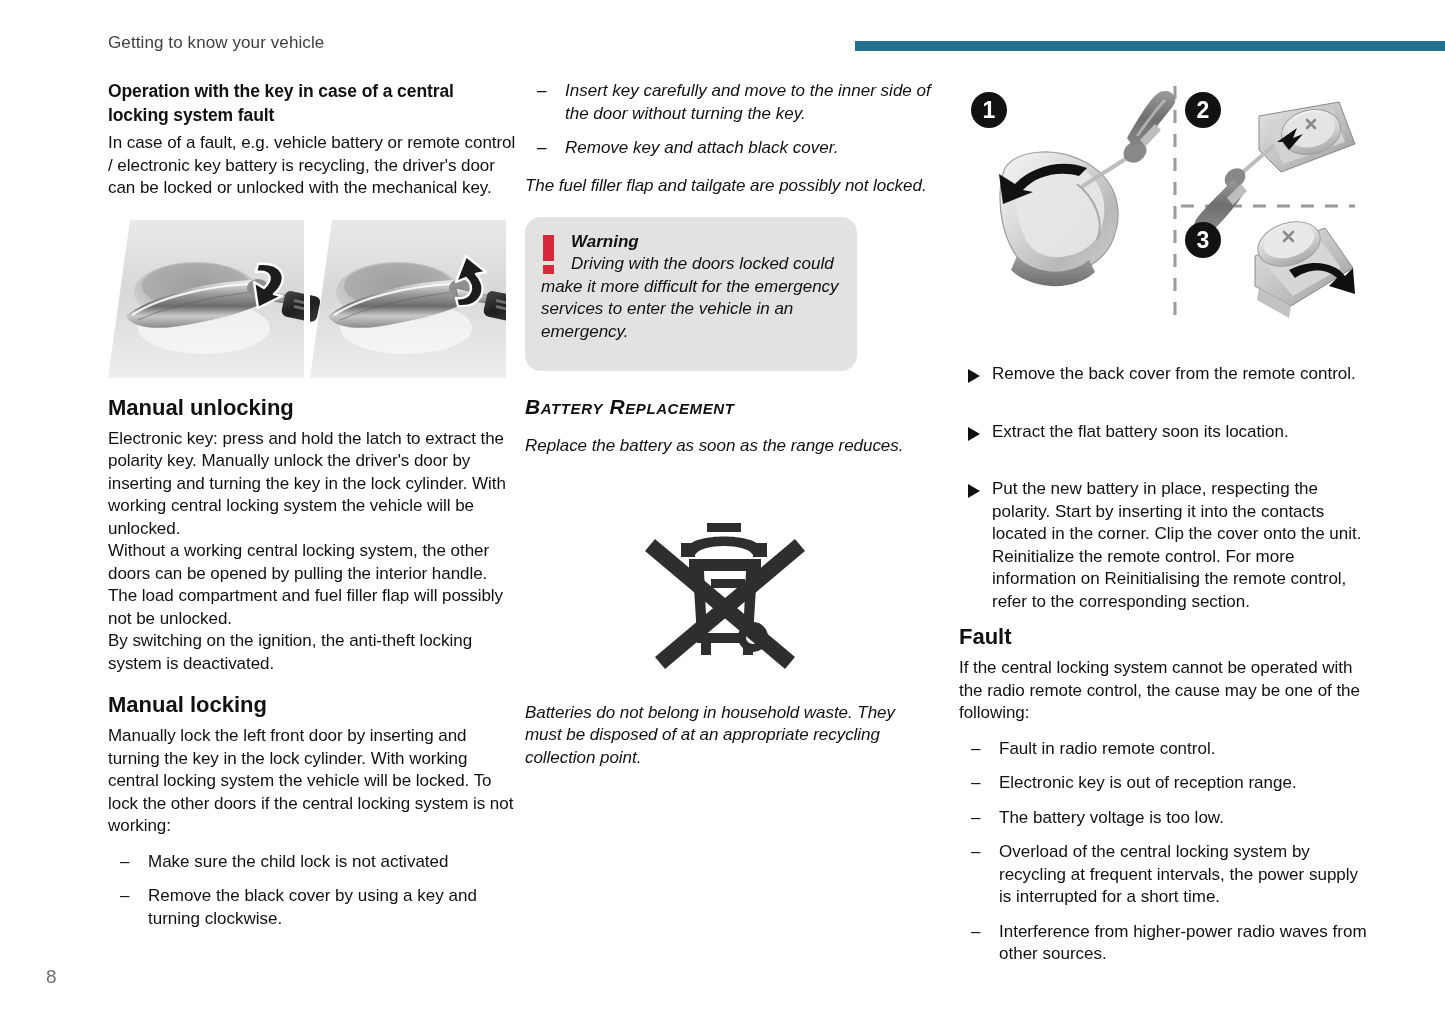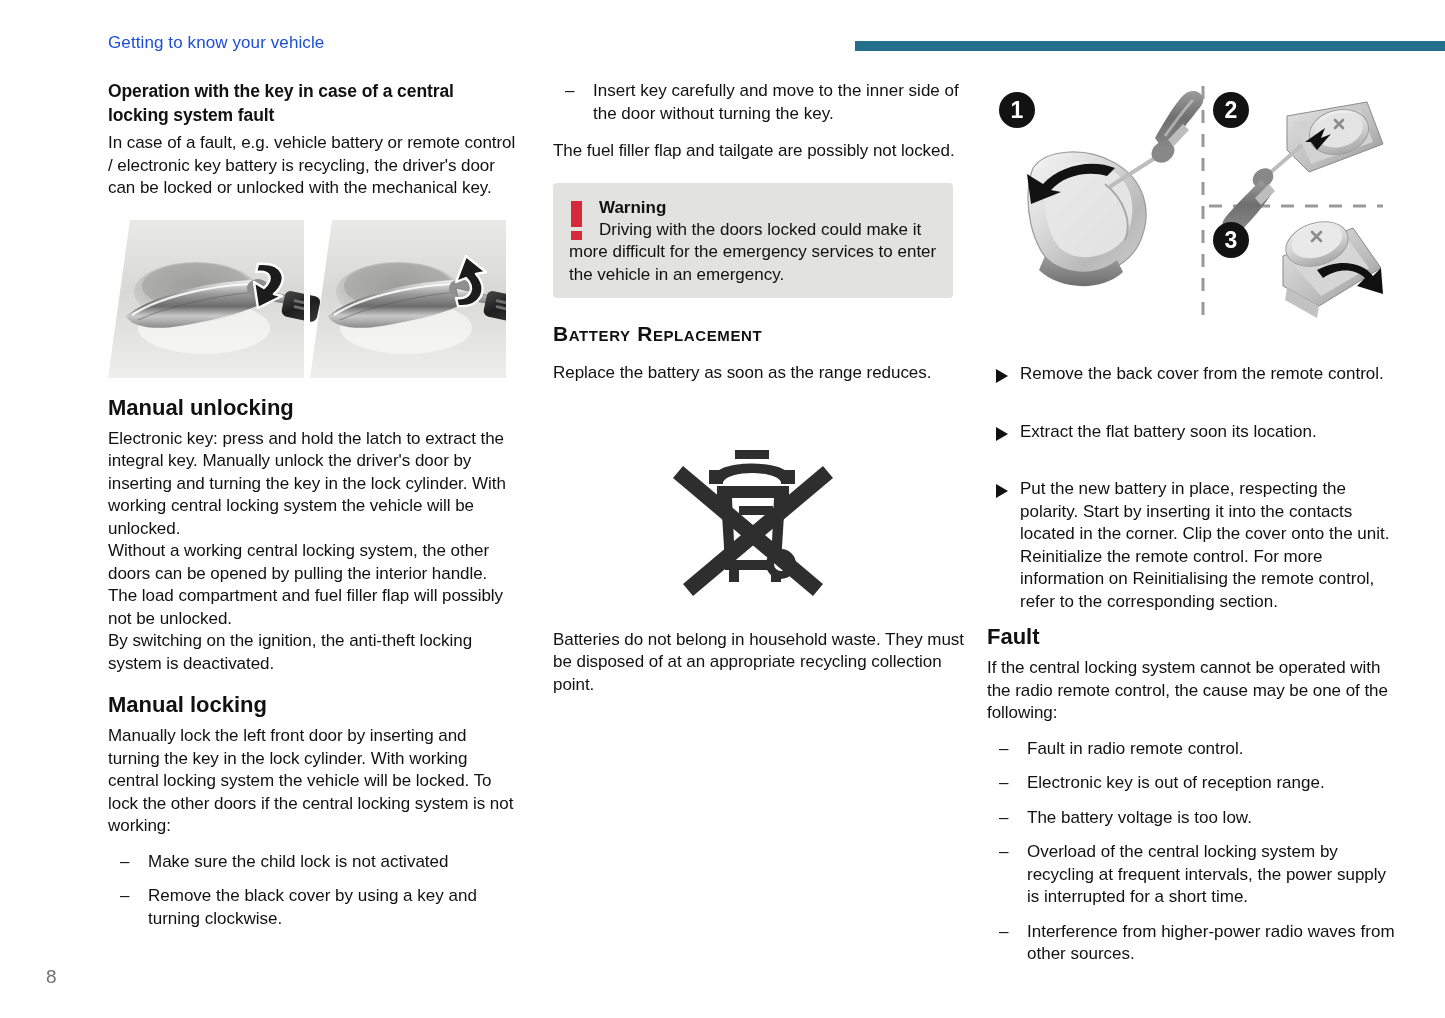--- a/index.html
+++ b/index.html
@@ -19,21 +19,21 @@
     position: absolute;
     top: 0; left: 0;
     width: 1445px;
     height: 62px;
   }
   .header-title {
     position: absolute;
     left: 108px;
     top: 33px;
     font-size: 17px;
-    color: #1d4ed8;
+    color: #404040;
     letter-spacing: 0.1px;
     white-space: nowrap;
   }
   .header-rule {
     position: absolute;
     left: 855px;
     top: 41px;
     width: 590px;
     height: 10px;
     background: #24708c;
@@ -46,21 +46,21 @@
     left: 0;
     width: 1445px;
     display: flex;
     gap: 0;
   }
   .col {
     width: 411px;
     flex: 0 0 411px;
   }
   .col-left   { margin-left: 108px; }
-  .col-mid    { margin-left: 34px; }
+  .col-mid    { margin-left: 6px; font-style: italic; }
   .col-right  { margin-left: 23px; }
 
   
   h2.section-title {
     font-size: 17.5px;
     font-weight: bold;
     line-height: 23.5px;
     letter-spacing: -0.1px;
     margin-bottom: 5px;
   }
@@ -125,24 +125,24 @@
     margin-top: 20px;
     width: 398px;
     height: 158px;
     position: relative;
     overflow: hidden;
   }
 
   
   .warning-box {
     margin-top: 20px;
-    width: 400px;
+    width: 332px;
     background: #e2e2e0;
-    border-radius: 4px;
-    padding: 14px 16px 12px 16px;
+    border-radius: 16px;
+    padding: 14px 16px 28px 16px;
     position: relative;
   }
   .warn-icon {
     position: absolute;
     left: 18px;
     top: 18px;
     width: 11px;
   }
   .warn-icon .bang-bar {
     width: 11px; height: 26px;
@@ -284,38 +284,39 @@
 
           <g>
             <path d="M148 86 C170 88, 180 70, 166 54 L176 52 L156 36 L146 62 L156 58
                      C166 68, 160 80, 146 78 Z" fill="#1c1c1c" stroke="#ffffff" stroke-width="2.4" stroke-linejoin="round"></path>
           </g>
         </g>
       </svg>
     </div>
 
     <h3 class="sub-title">Manual unlocking</h3>
-    <p class="body-text">Electronic key: press and hold the latch to extract the integral key. Manually unlock the driver's door by inserting and turning the key in the lock cylinder. With working central locking system the vehicle will be unlocked.</p>
+    <p class="body-text">Electronic key: press and hold the latch to extract the polarity key. Manually unlock the driver's door by inserting and turning the key in the lock cylinder. With working central locking system the vehicle will be unlocked.</p>
     <p class="body-text">Without a working central locking system, the other doors can be opened by pulling the interior handle.</p>
     <p class="body-text">The load compartment and fuel filler flap will possibly not be unlocked.</p>
     <p class="body-text">By switching on the ignition, the anti-theft locking system is deactivated.</p>
 
     <h3 class="sub-title">Manual locking</h3>
     <p class="body-text">Manually lock the left front door by inserting and turning the key in the lock cylinder. With working central locking system the vehicle will be locked. To lock the other doors if the central locking system is not working:</p>
 
     <ul class="dash-list">
       <li>Make sure the child lock is not activated</li>
       <li>Remove the black cover by using a key and turning clockwise.</li>
     </ul>
   </div>
 
   <div class="col col-mid">
 
     <ul class="dash-list" style="margin-top:0;">
       <li>Insert key carefully and move to the inner side of the door without turning the key.</li>
+      <li>Remove key and attach black cover.</li>
     </ul>
 
     <p class="body-text gap-top">The fuel filler flap and tailgate are possibly not locked.</p>
 
     <div class="warning-box">
       <div class="warn-icon">
         <div class="bang-bar"></div>
         <div class="bang-dot"></div>
       </div>
       <div class="warn-title">Warning</div>

